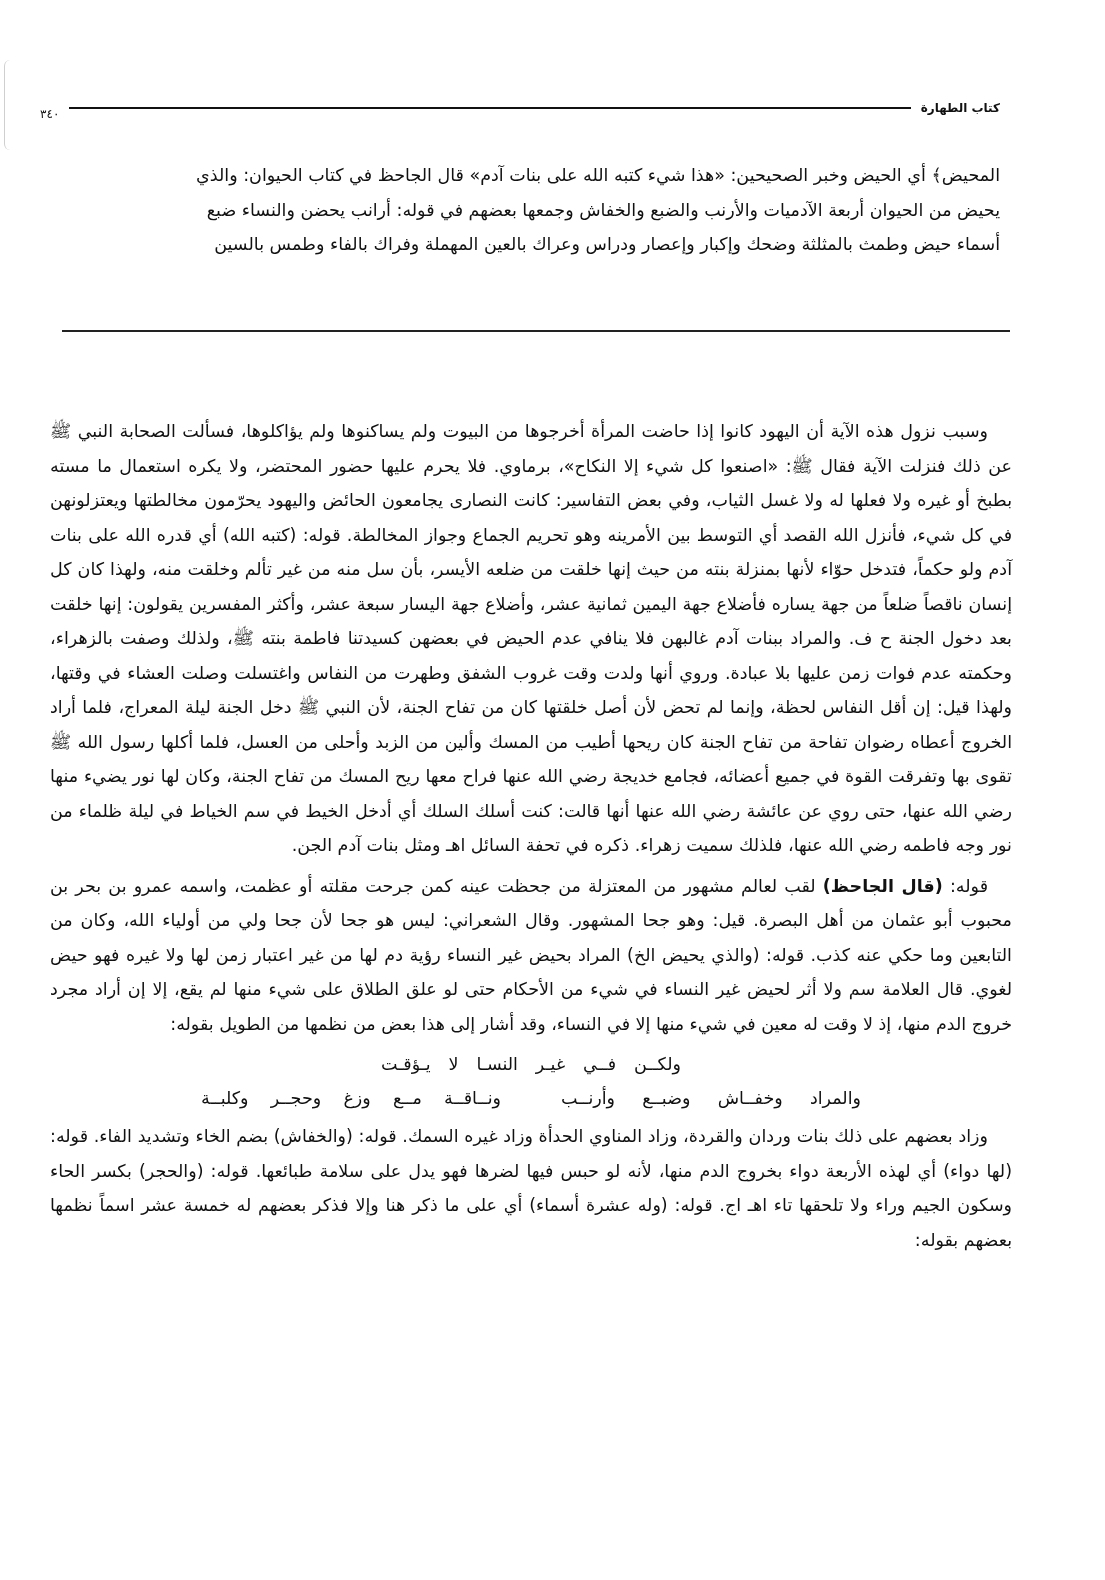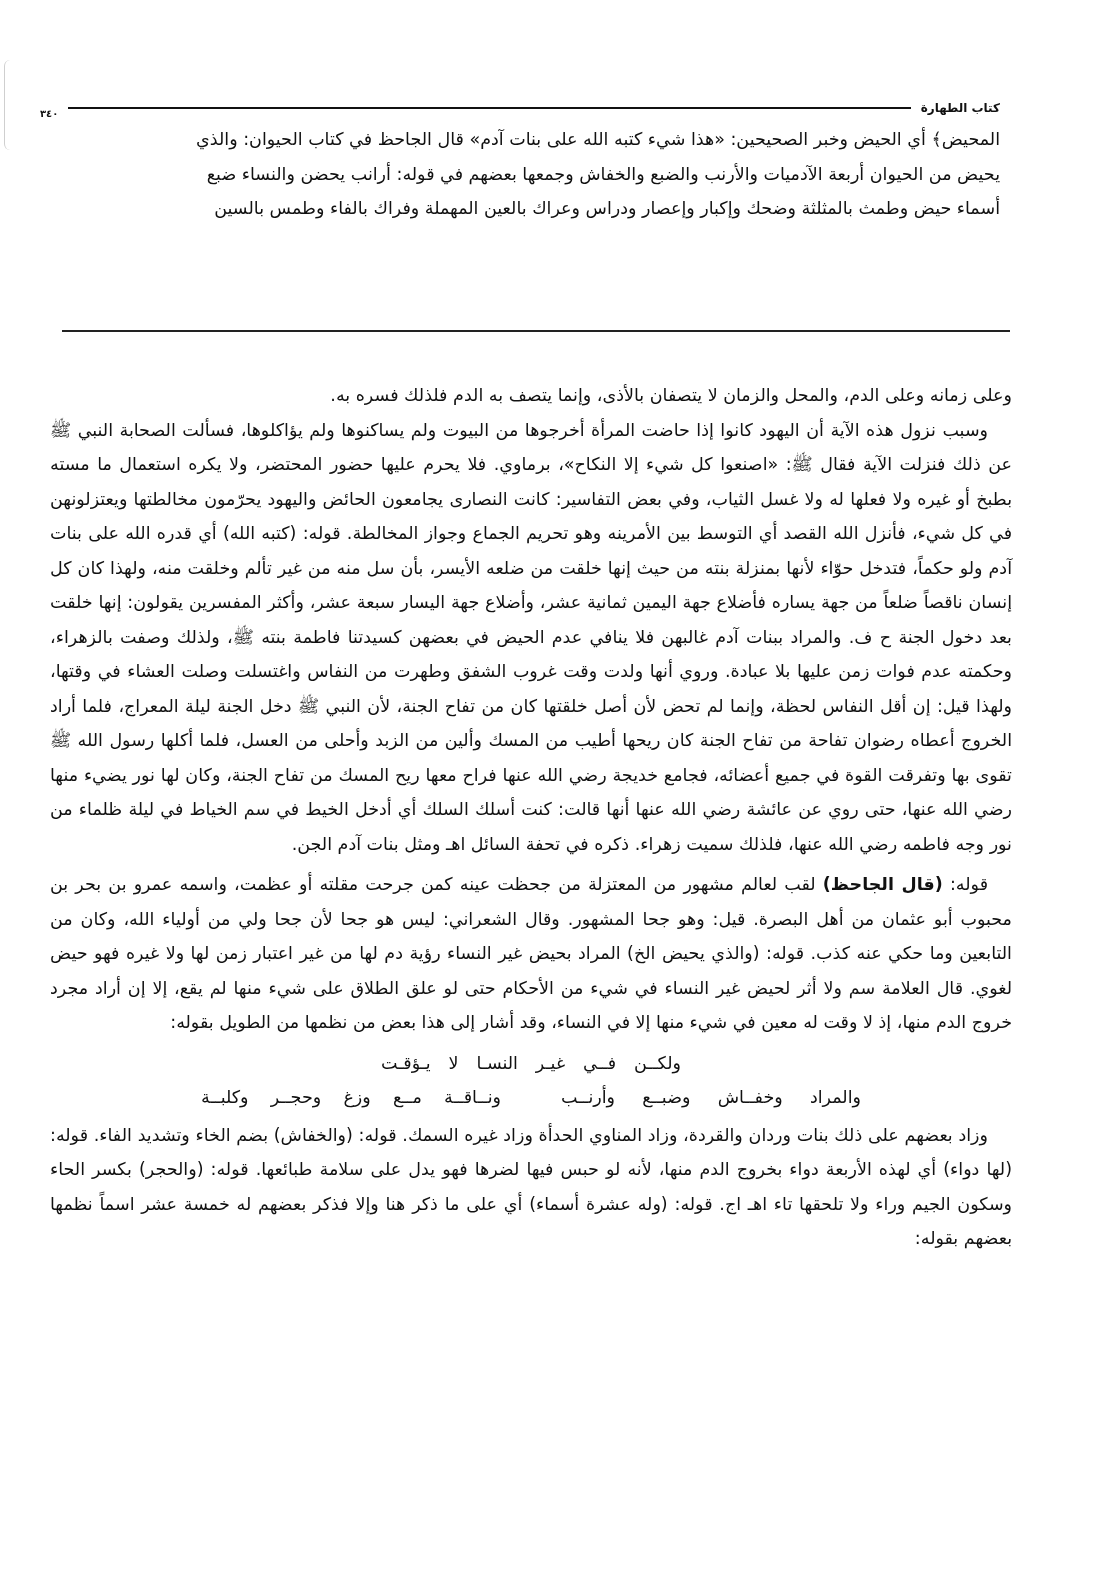--- a/index.html
+++ b/index.html
@@ -5,23 +5,23 @@
   html, body { margin:0; padding:0; background:#ffffff; }
   body { width:1105px; height:1580px; position:relative; overflow:hidden;
          font-family:"DejaVu Sans", sans-serif; color:#111; }
   .page { position:absolute; left:0; top:0; width:1105px; height:1580px; background:#fff; }
   .scan-edge { position:absolute; left:4px; top:60px; width:10px; height:90px;
                border-left:1px solid #bbb; border-radius:6px 0 0 6px; opacity:.7; }
   .header { position:absolute; left:40px; top:96px; width:960px; height:24px;
             direction:rtl; display:flex; align-items:center; }
   .header .title { font-size:12px; font-weight:bold; white-space:nowrap; padding-left:6px; }
   .header .rule { flex:1; border-bottom:2px solid #111; margin:0 4px; height:0; }
-  .header .pagenum { font-size:10px; font-weight:bold; white-space:nowrap; padding-right:6px;margin-top:11px; }
+  .header .pagenum { font-size:12px; font-weight:normal; white-space:nowrap; padding-right:6px;margin-top:11px; }
   .text { direction:rtl; text-align:justify; text-align-last:right;
-          font-family:"DejaVu Sans", sans-serif; font-size:17.5px; line-height:34.5px; }
+          font-family:"DejaVu Sans", sans-serif; font-size:17.5px; line-height:34.5px;margin-top:36px; }
   .top-block { position:absolute; left:50px; top:122px; width:950px; }
   .sep { position:absolute; left:62px; top:330px; width:948px; border-top:2px solid #222; }
   .body-block { position:absolute; left:50px; top:378px; width:962px; }
   .body-block p { margin:0; }
   .indent { text-indent:24px; }
   .gap { margin-top:6px !important; }
   b { font-weight:bold; }
   .poem { direction:rtl; margin:6px 0 4px 0; }
   .poem .row { display:flex; justify-content:center; gap:60px; font-size:17.5px; line-height:34px; }
   .poem .hemi { width:300px; text-align:justify; text-align-last:justify; }
@@ -40,21 +40,20 @@
 
   <div class="top-block text">
     <div>المحيض﴾ أي الحيض وخبر الصحيحين: «هذا شيء كتبه الله على بنات آدم» قال الجاحظ في كتاب الحيوان: والذي</div>
     <div>يحيض من الحيوان أربعة الآدميات والأرنب والضبع والخفاش وجمعها بعضهم في قوله: أرانب يحضن والنساء ضبع</div>
     <div>أسماء حيض وطمث بالمثلثة وضحك وإكبار وإعصار ودراس وعراك بالعين المهملة وفراك بالفاء وطمس بالسين</div>
   </div>
 
   <div class="sep"></div>
 
   <div class="body-block text">
-    <p>وعلى زمانه وعلى الدم، والمحل والزمان لا يتصفان بالأذى، وإنما يتصف به الدم فلذلك فسره به.</p>
     <p class="indent">وسبب نزول هذه الآية أن اليهود كانوا إذا حاضت المرأة أخرجوها من البيوت ولم يساكنوها ولم يؤاكلوها، فسألت الصحابة النبي ﷺ عن ذلك فنزلت الآية فقال ﷺ: «اصنعوا كل شيء إلا النكاح»، برماوي. فلا يحرم عليها حضور المحتضر، ولا يكره استعمال ما مسته بطبخ أو غيره ولا فعلها له ولا غسل الثياب، وفي بعض التفاسير: كانت النصارى يجامعون الحائض واليهود يحرّمون مخالطتها ويعتزلونهن في كل شيء، فأنزل الله القصد أي التوسط بين الأمرينه وهو تحريم الجماع وجواز المخالطة. قوله: (كتبه الله) أي قدره الله على بنات آدم ولو حكماً، فتدخل حوّاء لأنها بمنزلة بنته من حيث إنها خلقت من ضلعه الأيسر، بأن سل منه من غير تألم وخلقت منه، ولهذا كان كل إنسان ناقصاً ضلعاً من جهة يساره فأضلاع جهة اليمين ثمانية عشر، وأضلاع جهة اليسار سبعة عشر، وأكثر المفسرين يقولون: إنها خلقت بعد دخول الجنة ح ف. والمراد ببنات آدم غالبهن فلا ينافي عدم الحيض في بعضهن كسيدتنا فاطمة بنته ﷺ، ولذلك وصفت بالزهراء، وحكمته عدم فوات زمن عليها بلا عبادة. وروي أنها ولدت وقت غروب الشفق وطهرت من النفاس واغتسلت وصلت العشاء في وقتها، ولهذا قيل: إن أقل النفاس لحظة، وإنما لم تحض لأن أصل خلقتها كان من تفاح الجنة، لأن النبي ﷺ دخل الجنة ليلة المعراج، فلما أراد الخروج أعطاه رضوان تفاحة من تفاح الجنة كان ريحها أطيب من المسك وألين من الزبد وأحلى من العسل، فلما أكلها رسول الله ﷺ تقوى بها وتفرقت القوة في جميع أعضائه، فجامع خديجة رضي الله عنها فراح معها ريح المسك من تفاح الجنة، وكان لها نور يضيء منها رضي الله عنها، حتى روي عن عائشة رضي الله عنها أنها قالت: كنت أسلك السلك أي أدخل الخيط في سم الخياط في ليلة ظلماء من نور وجه فاطمه رضي الله عنها، فلذلك سميت زهراء. ذكره في تحفة السائل اهـ ومثل بنات آدم الجن.</p>
     <p class="indent gap"><span>قوله: </span><b>(قال الجاحظ)</b><span> لقب لعالم مشهور من المعتزلة من جحظت عينه كمن جرحت مقلته أو عظمت، واسمه عمرو بن بحر بن محبوب أبو عثمان من أهل البصرة. قيل: وهو جحا المشهور. وقال الشعراني: ليس هو جحا لأن جحا ولي من أولياء الله، وكان من التابعين وما حكي عنه كذب. قوله: (والذي يحيض الخ) المراد بحيض غير النساء رؤية دم لها من غير اعتبار زمن لها ولا غيره فهو حيض لغوي. قال العلامة سم ولا أثر لحيض غير النساء في شيء من الأحكام حتى لو علق الطلاق على شيء منها لم يقع، إلا إن أراد مجرد خروج الدم منها، إذ لا وقت له معين في شيء منها إلا في النساء، وقد أشار إلى هذا بعض من نظمها من الطويل بقوله:</span></p>
 
     <div class="poem">
       <div class="row">
         <span class="hemi">ولكــن فــي غيـر النسـا لا يـؤقـت</span>
       </div>
       <div class="row">
         <span class="hemi">والمراد وخفــاش وضبــع وأرنــب</span>
         <span class="hemi">ونــاقــة مــع وزغ وحجــر وكلبــة</span>

